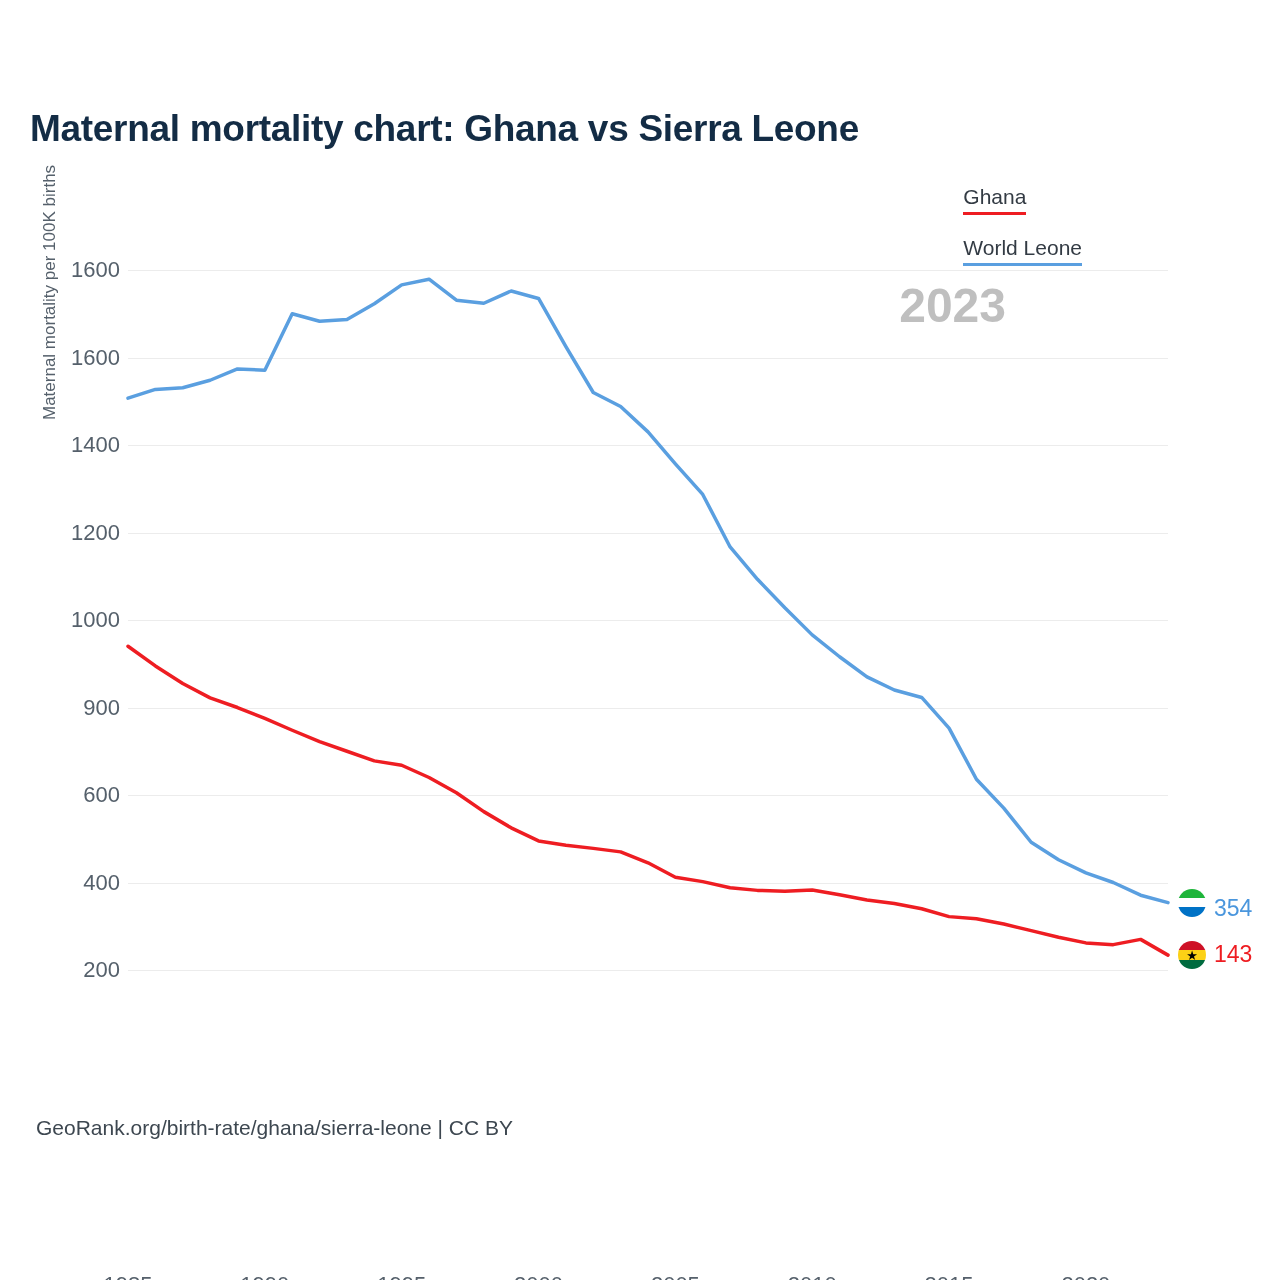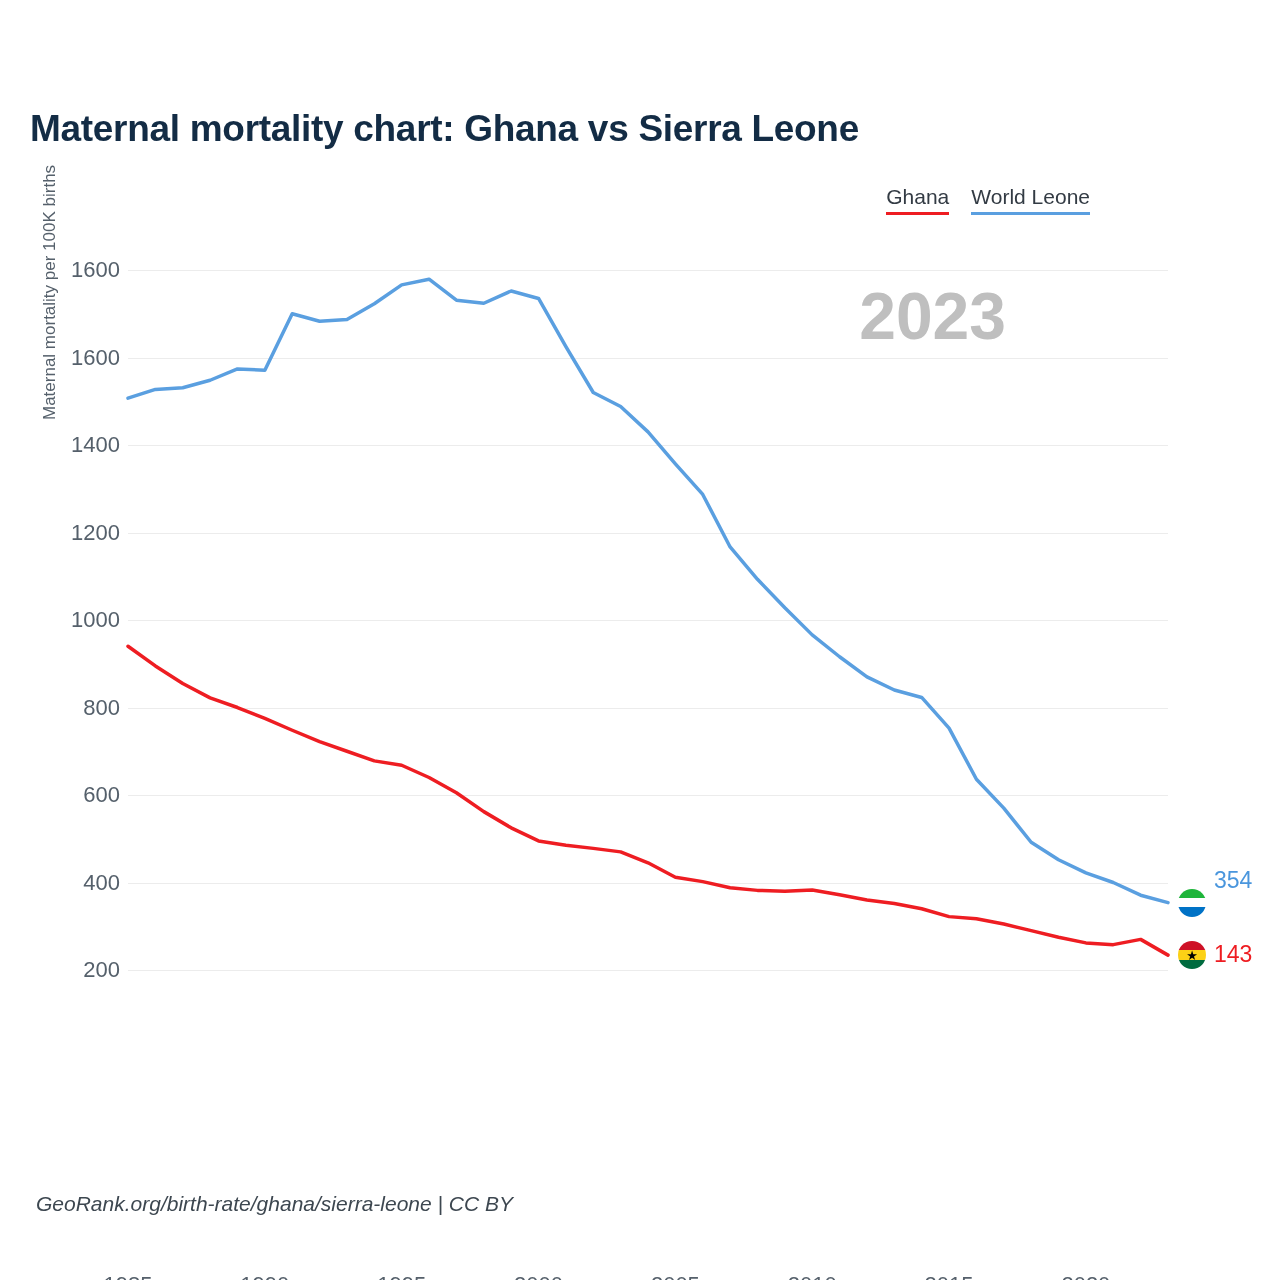--- a/index.html
+++ b/index.html
@@ -25,40 +25,41 @@
     left: 30px;
     top: 108px;
     font-size: 37px;
     font-weight: bold;
     color: #132c45;
     letter-spacing: -0.3px;
     white-space: nowrap;
   }
   .legend {
     position: absolute;
-    right: 34px;
+    right: 42px;
     top: 186px;
     display: flex;
     gap: 22px;
     align-items: flex-start;
+    flex-direction: column;
   }
   .legend-item {
     font-size: 21px;
     color: #333b44;
     padding-bottom: 5px;
     line-height: 1;
   }
   .legend-item.ghana { border-bottom: 3px solid #ee1d22; }
   .legend-item.sierra { border-bottom: 3px solid #5a9fe0; }
 
   .year-watermark {
     position: absolute;
     right: 118px;
     top: 278px;
-    font-size: 66px;
+    font-size: 48px;
     font-weight: bold;
     color: #bfbfbf;
     letter-spacing: 0px;
   }
 
   .plot {
     position: absolute;
     left: 128px;
     top: 270px;
     width: 1040px;
@@ -133,21 +134,21 @@
     line-height: 1;
     color: #000;
   }
   .footer {
     position: absolute;
     left: 36px;
     font-size: 21px;
     color: #3d4750;
   }
   .footer.l1 { top: 1090px; }
-  .footer.l2 { top: 1192px; font-style: italic; }
+  .footer.l2 { top: 1116px; }
 </style>
 </head>
 <body>
 
 <div class="page">
 
   <div class="title">Maternal mortality chart: Ghana vs Sierra Leone</div>
 
   <div class="legend">
     <div class="legend-item ghana">Ghana</div>
@@ -166,21 +167,21 @@
     <div class="gridline" style="top:437.5px"></div>
     <div class="gridline" style="top:350px"></div>
     <div class="gridline" style="top:262.5px"></div>
     <div class="gridline" style="top:175px"></div>
     <div class="gridline" style="top:87.5px"></div>
     <div class="gridline" style="top:0px"></div>
 
     <div class="ytick" style="top:700px">200</div>
     <div class="ytick" style="top:612.5px">400</div>
     <div class="ytick" style="top:525px">600</div>
-    <div class="ytick" style="top:437.5px">800</div>
+    <div class="ytick" style="top:437.5px">900</div>
     <div class="ytick" style="top:350px">1000</div>
     <div class="ytick" style="top:262.5px">1200</div>
     <div class="ytick" style="top:175px">1400</div>
     <div class="ytick" style="top:87.5px">1600</div>
     <div class="ytick" style="top:0px">1600</div>
 
     <svg class="chart" width="1040" height="700" viewBox="0 0 1040 700">
       <polyline id="series-sierra" fill="none" stroke="#5a9fe0" stroke-width="3.5" stroke-linejoin="round" stroke-linecap="round" points="0.00,128.19 27.37,119.44 54.74,117.69 82.11,110.25 109.47,98.88 136.84,100.19 164.21,43.75 191.58,51.19 218.95,49.44 246.32,33.69 273.68,14.88 301.05,9.19 328.42,30.19 355.79,33.25 383.16,21.00 410.53,28.44 437.89,76.56 465.26,122.50 492.63,136.50 520.00,161.88 547.37,193.81 574.74,224.44 602.11,276.94 629.47,309.31 656.84,337.75 684.21,364.88 711.58,386.75 738.95,406.88 766.32,420.00 793.68,427.44 821.05,458.06 848.42,509.25 875.79,538.13 903.16,572.25 930.53,589.75 957.89,602.88 985.26,612.50 1012.63,625.19 1040.00,632.63"></polyline>
       <polyline id="series-ghana" fill="none" stroke="#ee1d22" stroke-width="3.5" stroke-linejoin="round" stroke-linecap="round" points="0.00,376.25 27.37,395.94 54.74,413.44 82.11,427.88 109.47,437.50 136.84,448.44 164.21,460.25 191.58,471.63 218.95,481.25 246.32,490.88 273.68,495.25 301.05,507.50 328.42,522.81 355.79,541.63 383.16,557.81 410.53,570.94 437.89,575.31 465.26,578.38 492.63,581.88 520.00,592.81 547.37,607.25 574.74,611.63 602.11,617.75 629.47,620.38 656.84,621.25 684.21,619.94 711.58,624.75 738.95,630.00 766.32,633.50 793.68,638.75 821.05,646.63 848.42,648.81 875.79,654.06 903.16,660.63 930.53,667.19 957.89,672.88 985.26,674.63 1012.63,669.38 1040.00,685.13"></polyline>
     </svg>
@@ -192,21 +193,21 @@
     <div class="xtick" style="left:547.4px">2005</div>
     <div class="xtick" style="left:684.2px">2010</div>
     <div class="xtick" style="left:821.1px">2015</div>
     <div class="xtick" style="left:957.9px">2020</div>
 
     <div class="flag flag-sl" id="flag-sierra" style="left: 1050px; top: 618.625px;">
       <div class="g"></div>
         <div class="w"></div>
         <div class="b"></div>
     </div>
-    <div class="endlabel sierra" id="label-sierra" style="left: 1086px; top: 597px; text-align: center;">354</div>
+    <div class="endlabel sierra" id="label-sierra" style="left: 1086px; top: 625px; text-align: center;">354</div>
 
     <div class="flag flag-gh" id="flag-ghana" style="left: 1050px; top: 671.125px;">
       <div class="r"></div>
         <div class="y">
           <span class="star">★</span>
         </div>
         <div class="gr"></div>
     </div>
     <div class="endlabel ghana" id="label-ghana" style="left: 1086px; top: 671.125px;">143</div>
   </div>

